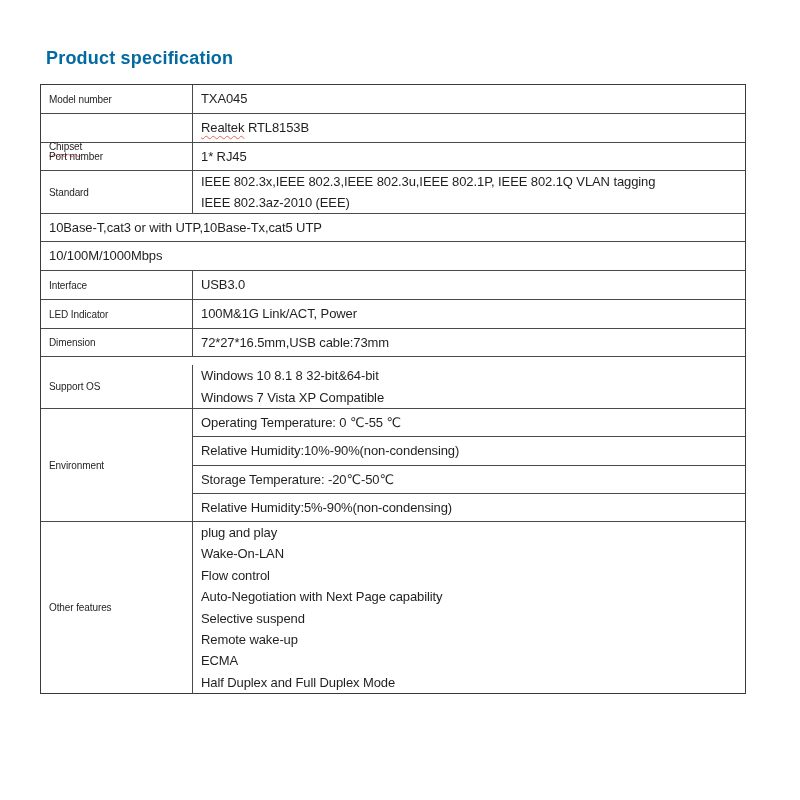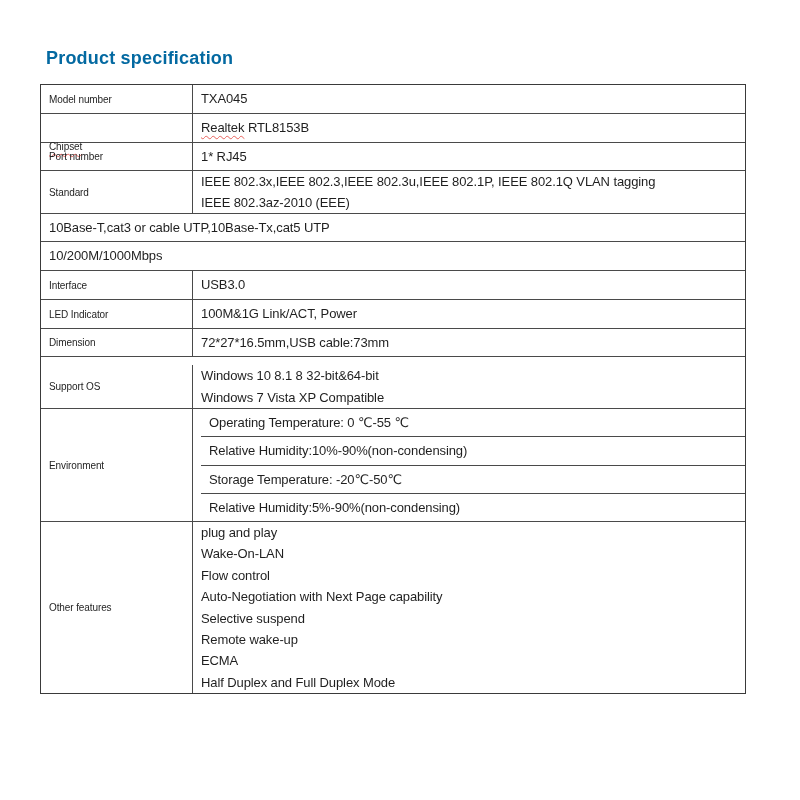--- a/index.html
+++ b/index.html
@@ -58,21 +58,20 @@
     flex-direction: column;
   }
   .sub-row {
     flex: 1;
     display: flex;
     align-items: center;
     padding-left: 8px;
     font-size: 13px;
     letter-spacing: -0.1px;
     border-bottom: 1px solid #4a4a4a;
-    margin-left: 8px;
   }
   .sub-row:last-child { border-bottom: none; }
   .h29 { height: 29px; }
   .h28 { height: 28px; }
   .h43 { height: 43px; }
   .h44 { height: 44px; margin-top: 8px; }
   .h113 { height: 113px; }
   .h171 { height: 171px; }
   .squiggle {
     text-decoration: underline;
@@ -116,27 +115,27 @@
   <div class="row h43">
     <div class="cell-label">Standard</div>
     <div class="cell-value">
       <div class="line">IEEE 802.3x,IEEE 802.3,IEEE 802.3u,IEEE 802.1P, IEEE 802.1Q VLAN tagging</div>
       <div class="line">IEEE 802.3az-2010 (EEE)</div>
     </div>
   </div>
 
   <div class="row h28">
     <div class="cell-value">
-        <span class="line">10Base-T,cat3 or cable UTP,10Base-Tx,cat5 UTP</span>
+        <span class="line">10Base-T,cat3 or with UTP,10Base-Tx,cat5 UTP</span>
       </div>
   </div>
 
   <div class="row h29">
     <div class="cell-value">
-        <span class="line">10/200M/1000Mbps</span>
+        <span class="line">10/100M/1000Mbps</span>
       </div>
   </div>
 
   <div class="row h29">
     <div class="cell-label">Interface</div>
     <div class="cell-value">
         <span class="line">USB3.0</span>
       </div>
   </div>
 

